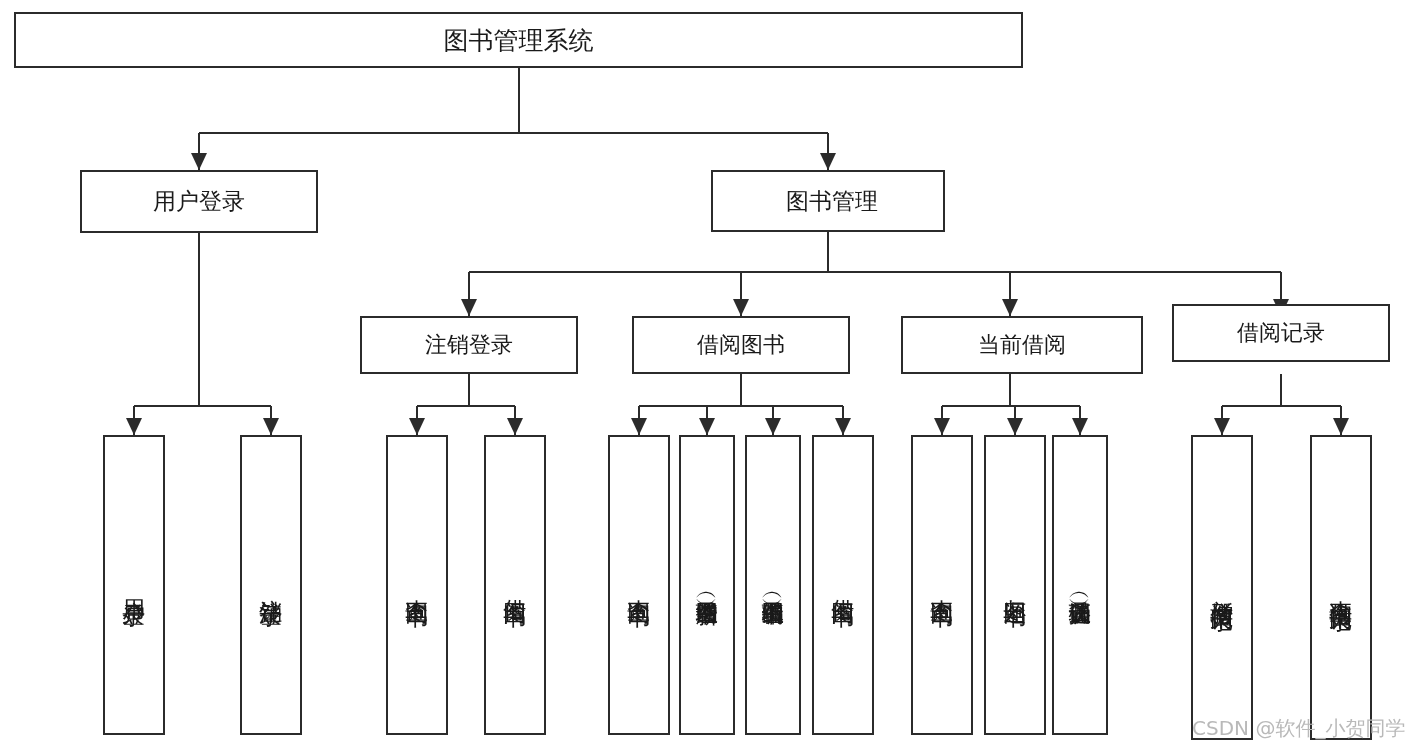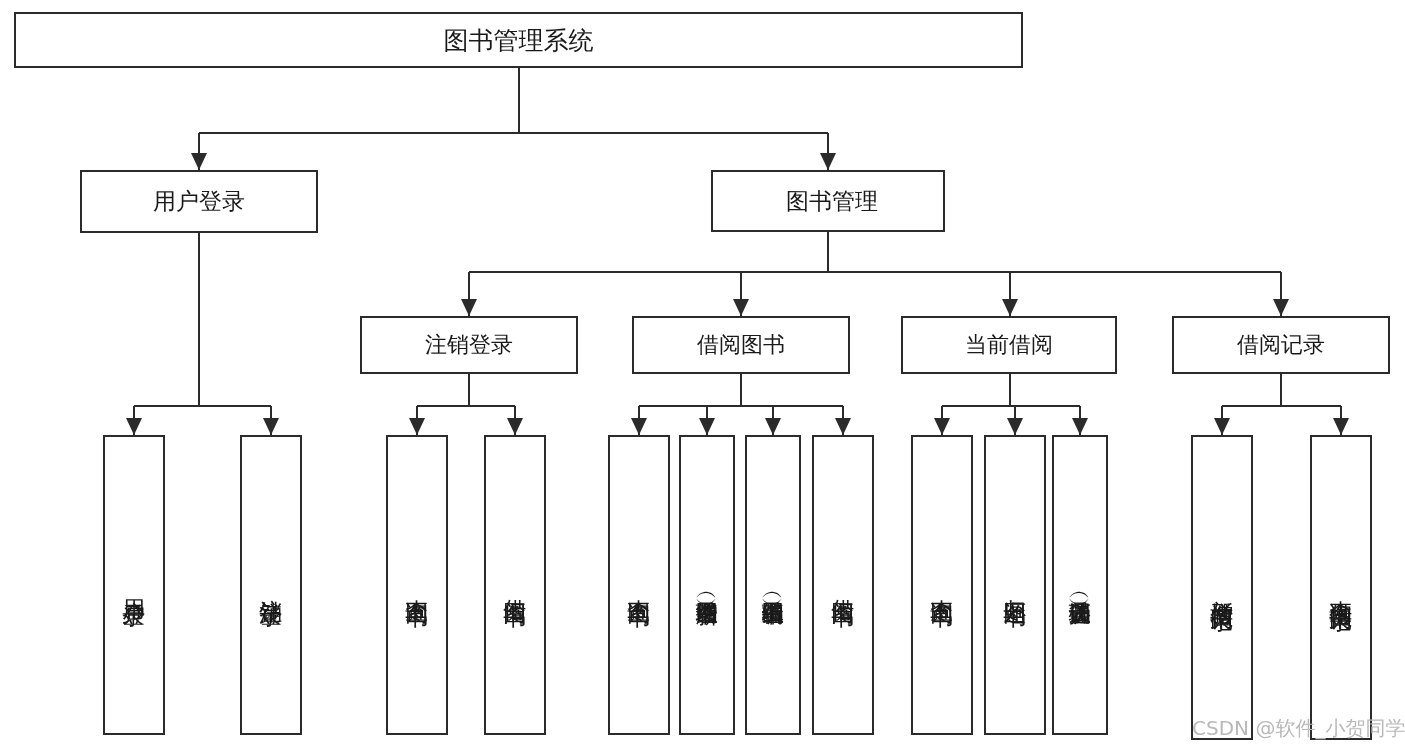--- a/index.html
+++ b/index.html
@@ -135,24 +135,24 @@
       </div>
       <div class="node level1" style="left: 711px; top: 170px; width: 234px; height: 62px; padding-left: 8px;">
         <span>图书管理</span>
       </div>
       <div class="node level2" style="left: 360px; top: 316px; width: 218px; height: 58px;">
         <span>注销登录</span>
       </div>
       <div class="node level2" style="left: 632px; top: 316px; width: 218px; height: 58px;">
         <span>借阅图书</span>
       </div>
-      <div class="node level2" style="left: 901px; top: 316px; width: 216px; height: 58px;">
+      <div class="node level2" style="left: 901px; top: 316px; width: 242px; height: 58px;">
         <span>当前借阅</span>
       </div>
-      <div class="node level2" style="left: 1172px; top: 316px; width: 218px; height: 58px;">
+      <div class="node level2" style="left: 1172px; top: 304px; width: 218px; height: 58px;">
         <span>借阅记录</span>
       </div>
       <div class="node leaf" style="left: 103px; top: 435px; width: 62px; height: 300px;">
         <span>用户登录</span>
       </div>
       <div class="node leaf" style="left: 240px; top: 435px; width: 62px; height: 300px;">
         <span>注销登录</span>
       </div>
       <div class="node leaf" style="left: 386px; top: 435px; width: 62px; height: 300px;">
         <span>查询图书</span>

